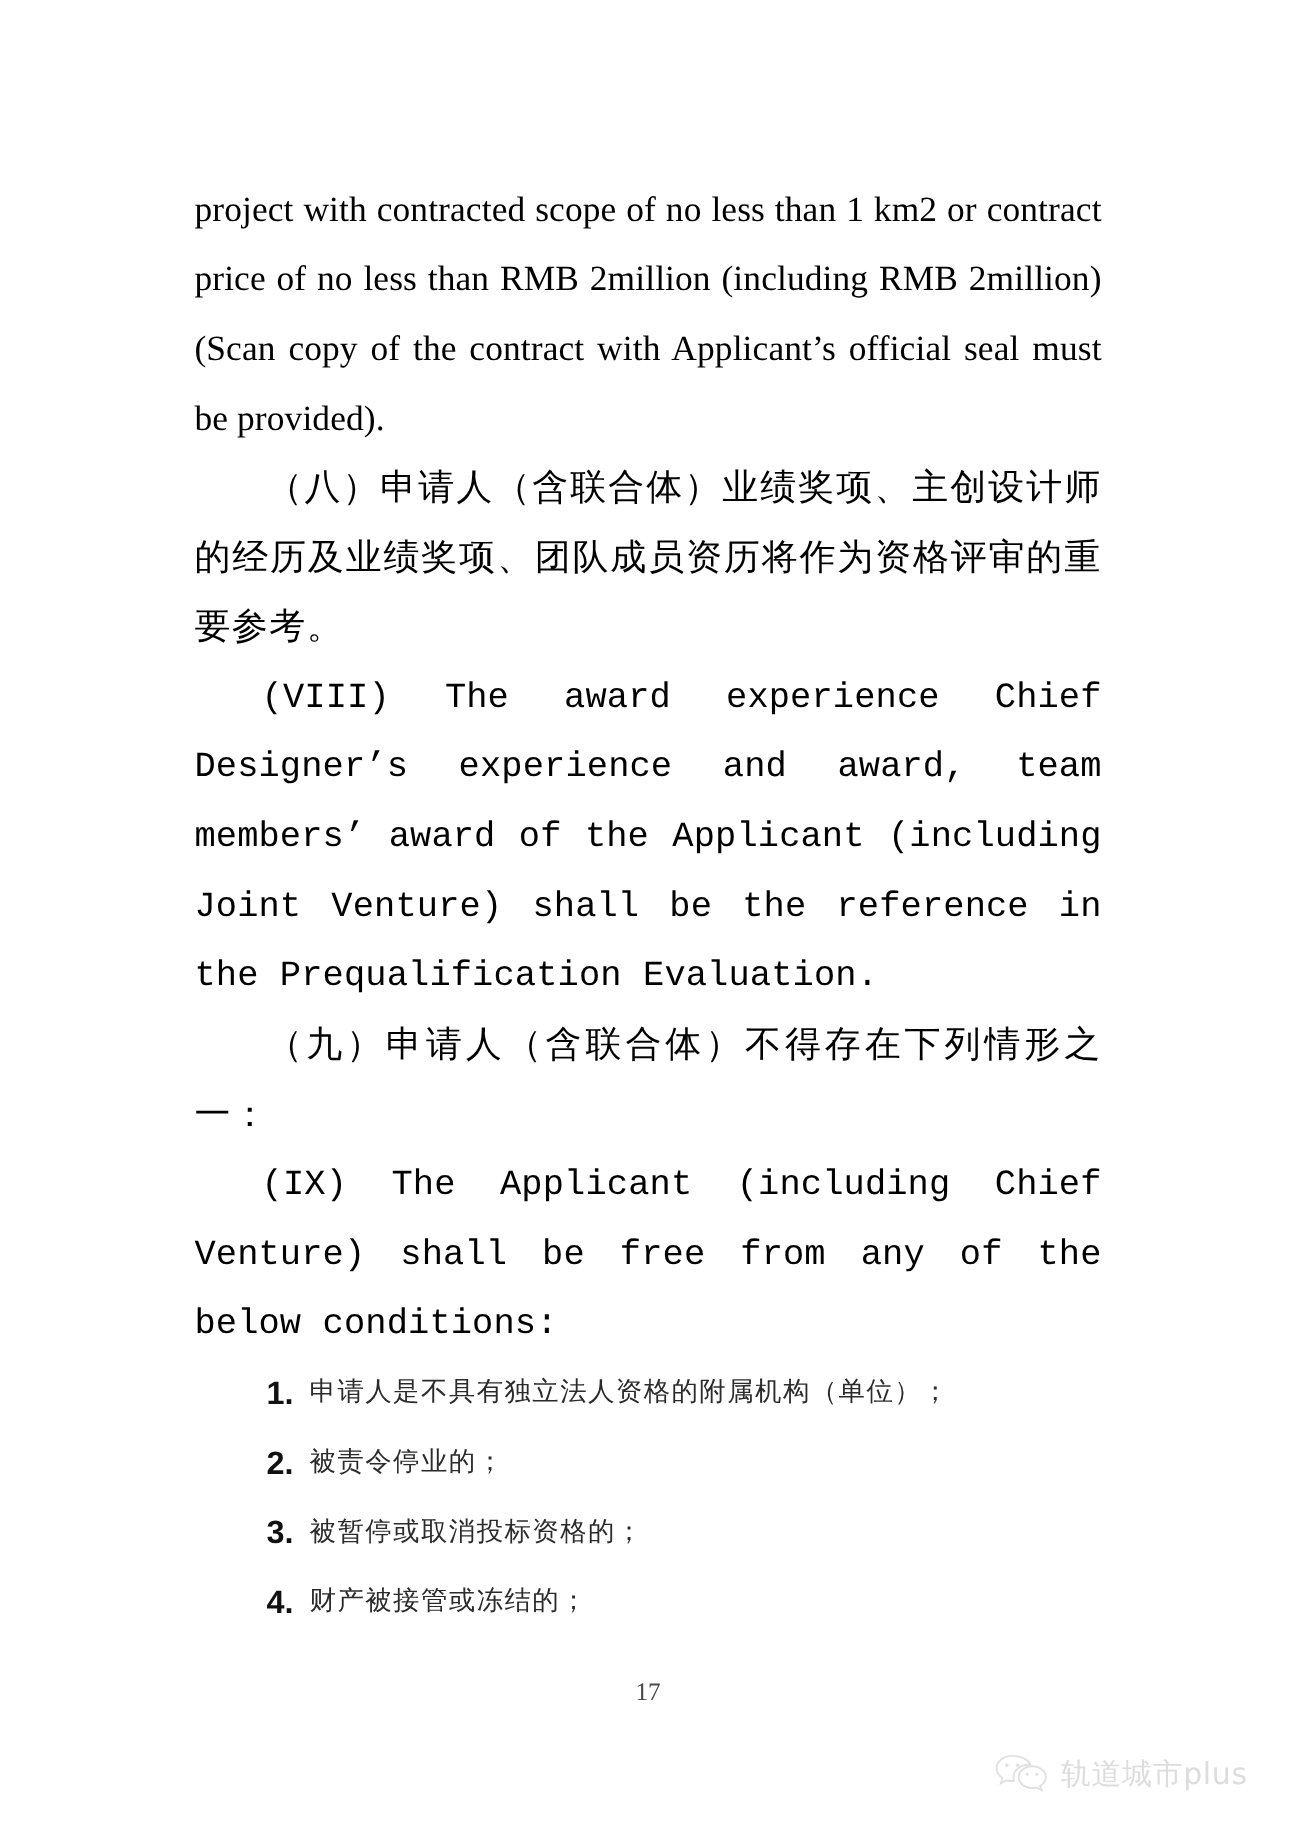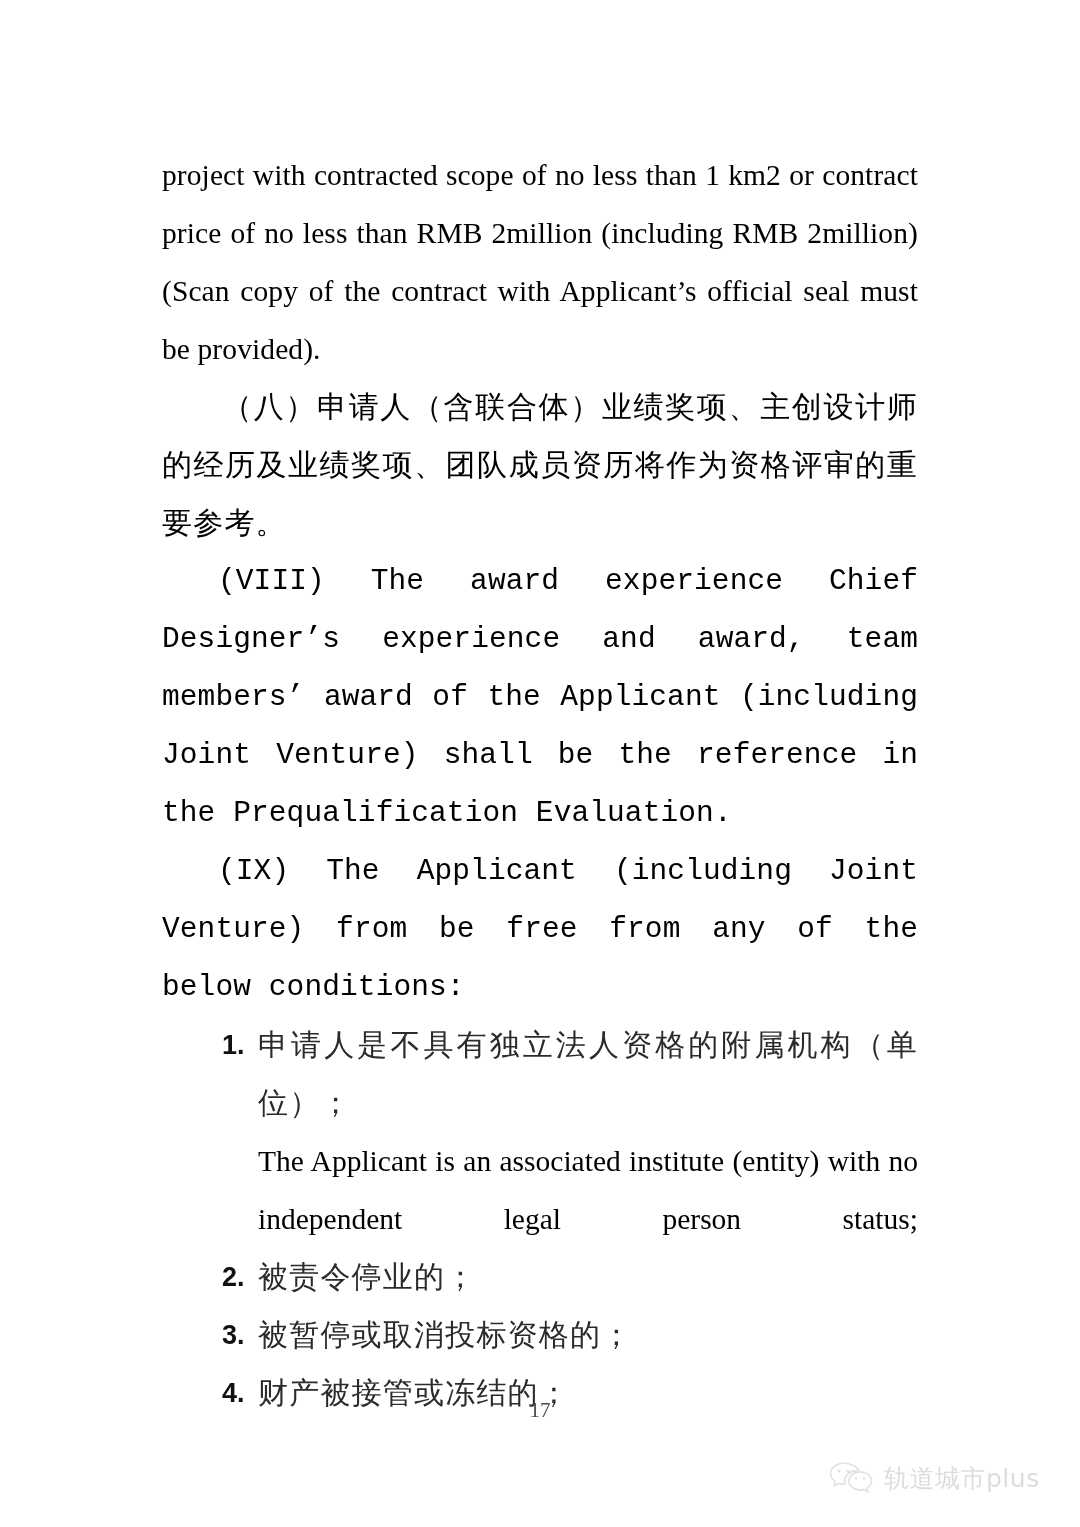--- a/index.html
+++ b/index.html
@@ -77,21 +77,21 @@
     width: 42px;
     font-family: "Liberation Sans", "DejaVu Sans", sans-serif;
     font-weight: 700;
     font-size: 27px;
     line-height: 58px;
     color: #111111;
     text-align: left;
   }
   .item-cn {
     font-family: "DejaVu Serif", "Liberation Serif", serif;
-    font-size: 30px;
+    font-size: 22px;
     line-height: 58px;
     letter-spacing: 1.2px;
     color: #2b2b2b;
     text-align: justify;
   }
   .item-en {
     font-size: 29.5px;
     line-height: 58px;
     text-align: justify;
     text-justify: inter-word;
@@ -135,29 +135,29 @@
 <div class="page">
 
   <div class="content">
 
     <p class="para last-flush">project with contracted scope of no less than 1 km2 or contract price of no less than RMB 2million (including RMB 2million) (Scan copy of the contract with Applicant’s official seal must be provided).</p>
 
     <p class="cn indent">（八）申请人（含联合体）业绩奖项、主创设计师的经历及业绩奖项、团队成员资历将作为资格评审的重要参考。</p>
 
     <p class="para indent last-flush">(VIII) The award experience Chief Designer’s experience and award, team members’ award of the Applicant (including Joint Venture) shall be the reference in the Prequalification Evaluation.</p>
 
+    <p class="cn indent">（九）申请人（含联合体）不得存在下列情形之一：</p>
 
-    <p class="para indent last-flush">(IX) The Applicant (including Joint Venture) from be free from any of the below conditions:</p>
+    <p class="para indent last-flush">(IX) The Applicant (including Chief Venture) shall be free from any of the below conditions:</p>
 
     <ul class="list">
 
       <li class="list-item">
         <span class="marker">1.</span>
         <div class="item-cn">申请人是不具有独立法人资格的附属机构（单位）；</div>
-        <div class="item-en stretch">The Applicant is an associated institute (entity) with no independent legal person status;</div>
       </li>
 
       <li class="list-item">
         <span class="marker">2.</span>
         <div class="item-cn">被责令停业的；</div>
       </li>
 
       <li class="list-item">
         <span class="marker">3.</span>
         <div class="item-cn">被暂停或取消投标资格的；</div>

